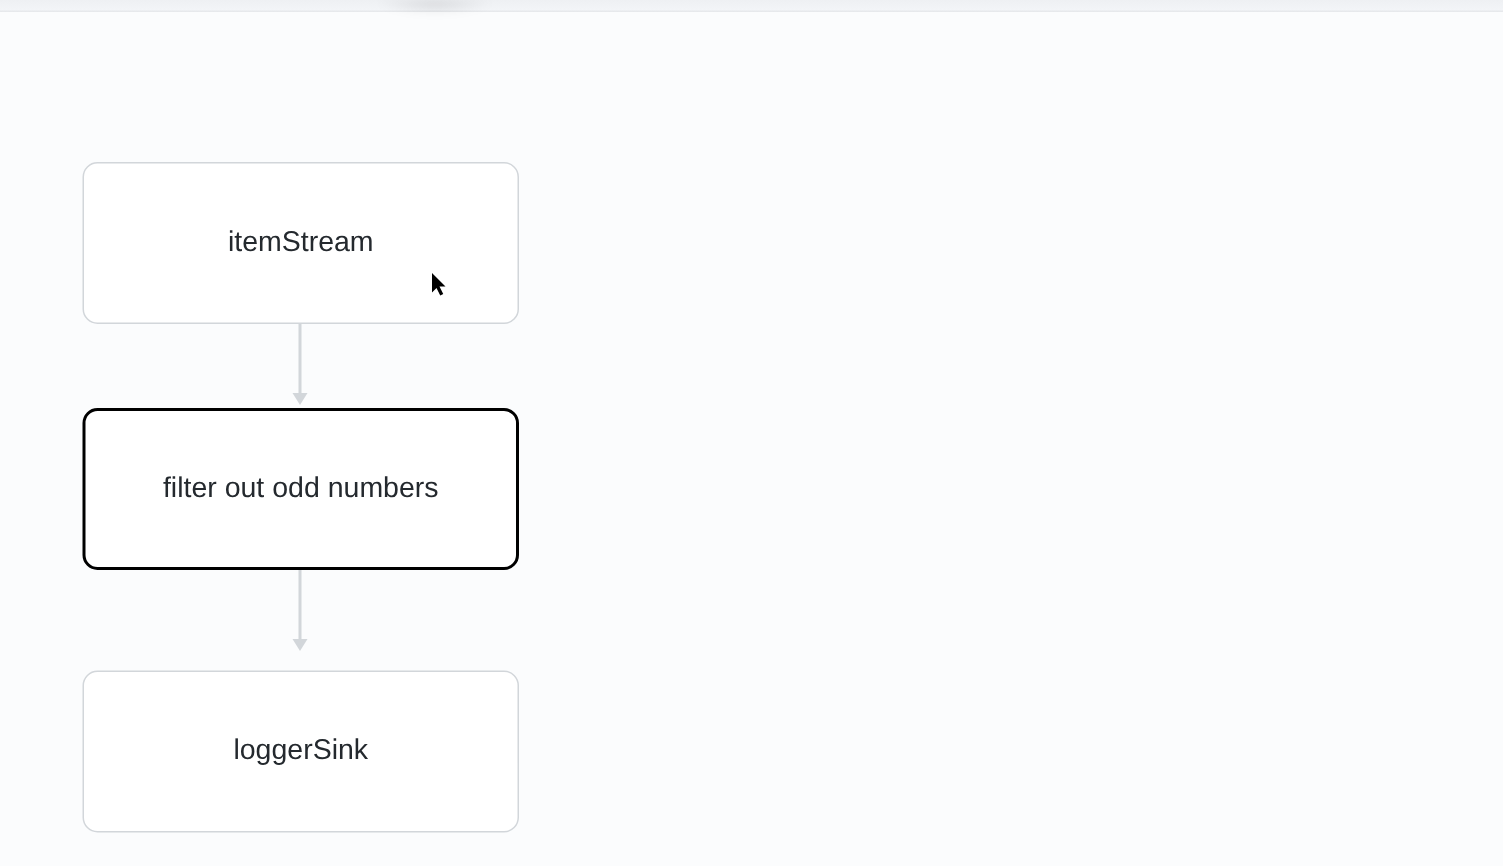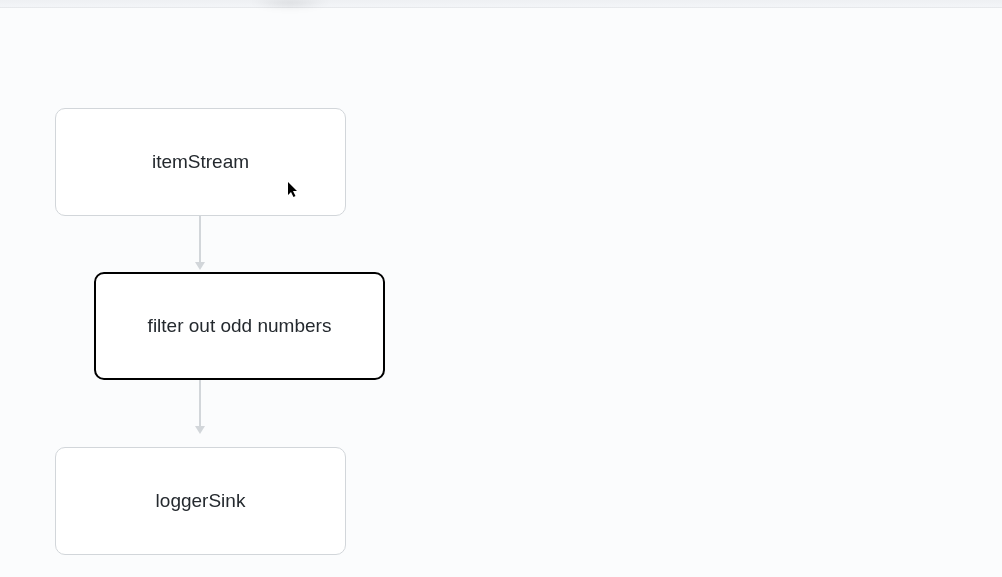--- a/index.html
+++ b/index.html
@@ -87,21 +87,21 @@
 
 <div class="canvas">
 
   <div class="node" style="left:55px; top:92px;">
     <span>itemStream</span>
   </div>
 
   <div class="connector-line" style="top:200px; height:46px;"></div>
   <div class="arrow-head" style="top:246px;"></div>
 
-  <div class="node selected" style="left:55px; top:256px;margin-left:39px;">
+  <div class="node selected" style="left:55px; top:256px;">
     <span>filter out odd numbers</span>
   </div>
 
   <div class="connector-line" style="top:364px; height:46px;"></div>
   <div class="arrow-head" style="top:410px;"></div>
 
   <div class="node" style="left:55px; top:420px;margin-top:11px;">
     <span>loggerSink</span>
   </div>
 

